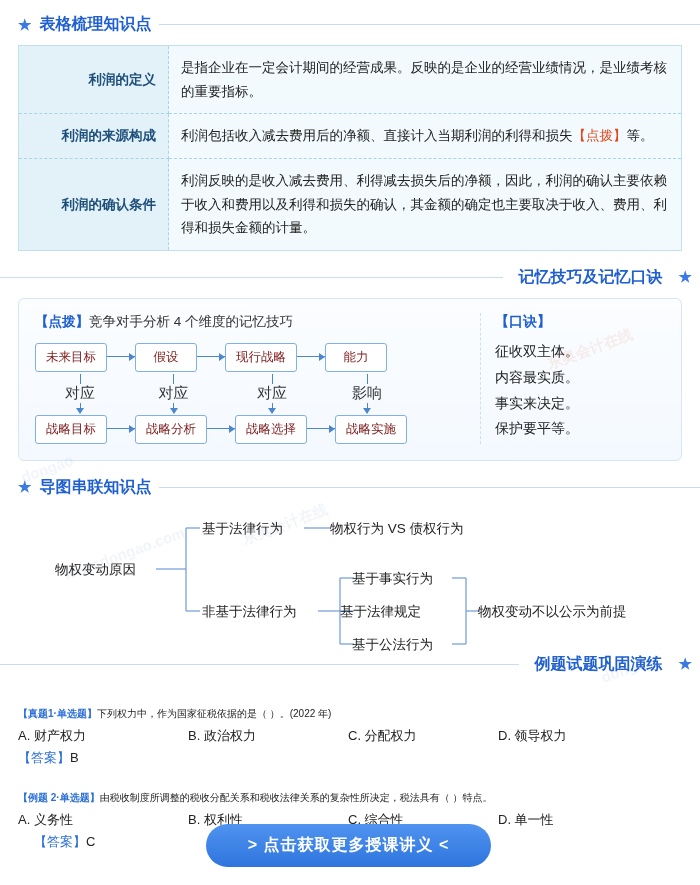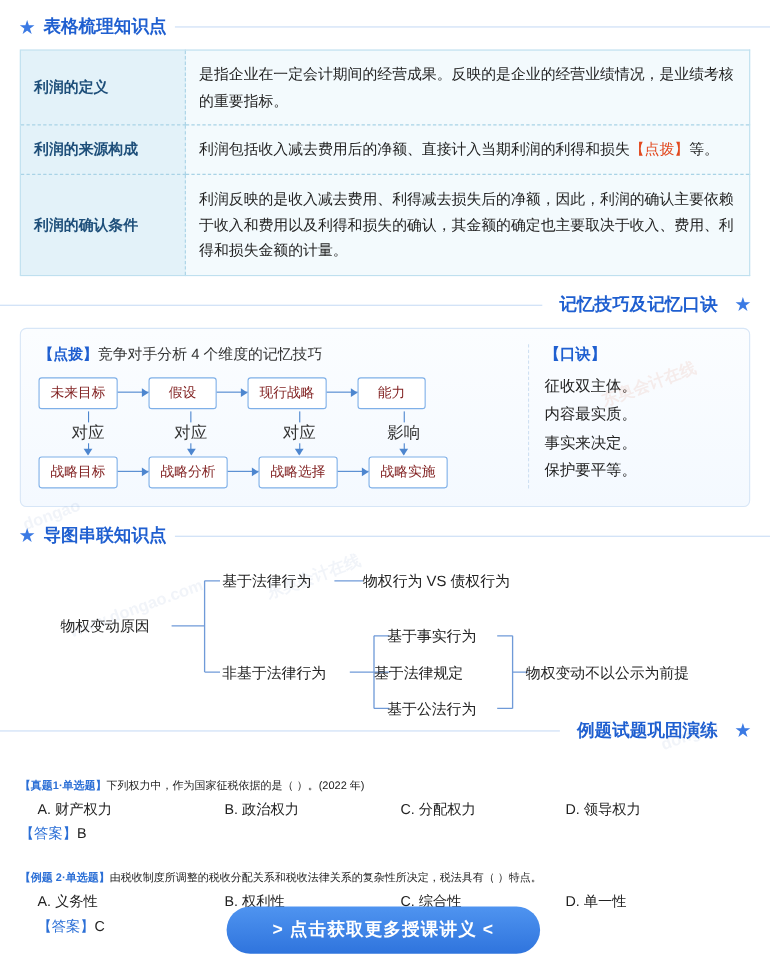--- a/index.html
+++ b/index.html
@@ -17,42 +17,42 @@
   .page { position: relative; width: 700px; height: 885px; }
 
   
   .sec-head {
     display: flex; align-items: center; gap: 8px;
     font-size: 16px; font-weight: bold; color: #1f5fd0;
     padding: 0 0 0 18px;
   }
   .sec-head .star { color: #3b7ae4; font-size: 15px; }
   .sec-head.right {
-    justify-content: space-between; padding: 0 18px 0 0;
+    justify-content: space-between; padding: 0 8px 0 0;
   }
   .sec-head .rule {
     flex: 1; height: 1px; background: #c9dcf5;
   }
 
   
   .tbl-wrap { padding: 10px 18px 0 18px; }
   table.kb {
     width: 100%; border-collapse: collapse;
     background: linear-gradient(180deg,#eaf6fb 0%, #eef7fc 100%);
     border: 1px solid #bfe0ef;
   }
   table.kb td {
     border: 1px dashed #a9d3e6;
     padding: 10px 12px;
     font-size: 13.5px;
     line-height: 1.75;
     vertical-align: middle;
   }
   table.kb td.k {
-    width: 150px; text-align: left; font-weight: bold;
+    width: 150px; text-align: right; font-weight: bold;
     color: #1e4f7a; background: #e3f2f9;
     border-left: 1px solid #bfe0ef;
   }
   table.kb td.v { background: #f3fafd; color: #222; }
   .hl { color: #e2491f; }
 
   
   .tips-box {
     margin: 10px 18px 0 18px;
     border: 1px solid #d7e6f7;
@@ -119,21 +119,21 @@
   .mlabel {
     position: absolute; font-size: 13.5px; color: #222;
     white-space: nowrap;
   }
 
   
   .ex { padding: 8px 18px 0 18px; font-size: 13px; color: #222; }
   .q-title { color: #2b6fd6; font-size: 10px; margin: 24px 0 6px 0; }
   .q-title b { font-weight: bold; }
   .q-text { color: #222; }
-  .opts { display: flex; margin: 6px 0 4px 16px; }
+  .opts { display: flex; margin: 6px 0 4px 0; }
   .opts span { display: inline-block; }
   .ans { margin: 2px 0 0 0; color: #222; }
   .ans .lab { color: #2b6fd6; }
 
   
   .cta-wrap { position: absolute; left: 0; right: 3px; bottom: 18px; text-align: center; }
   .cta {
     display: inline-block;
     background: linear-gradient(180deg,#4f94f0 0%, #2f74dd 100%);
     color: #fff; font-size: 16px; font-weight: bold;

